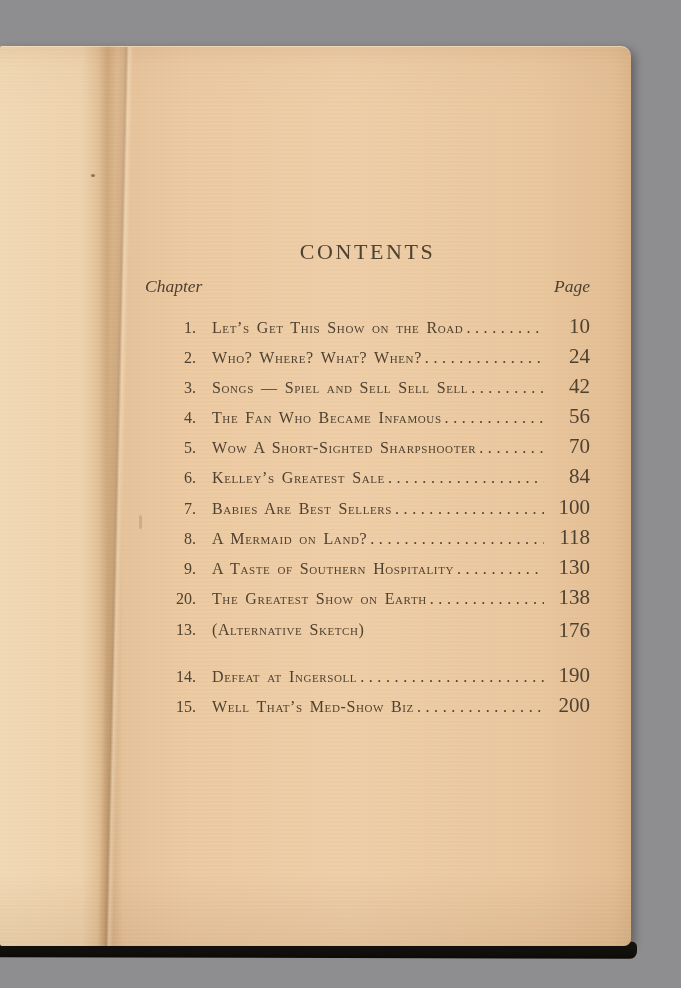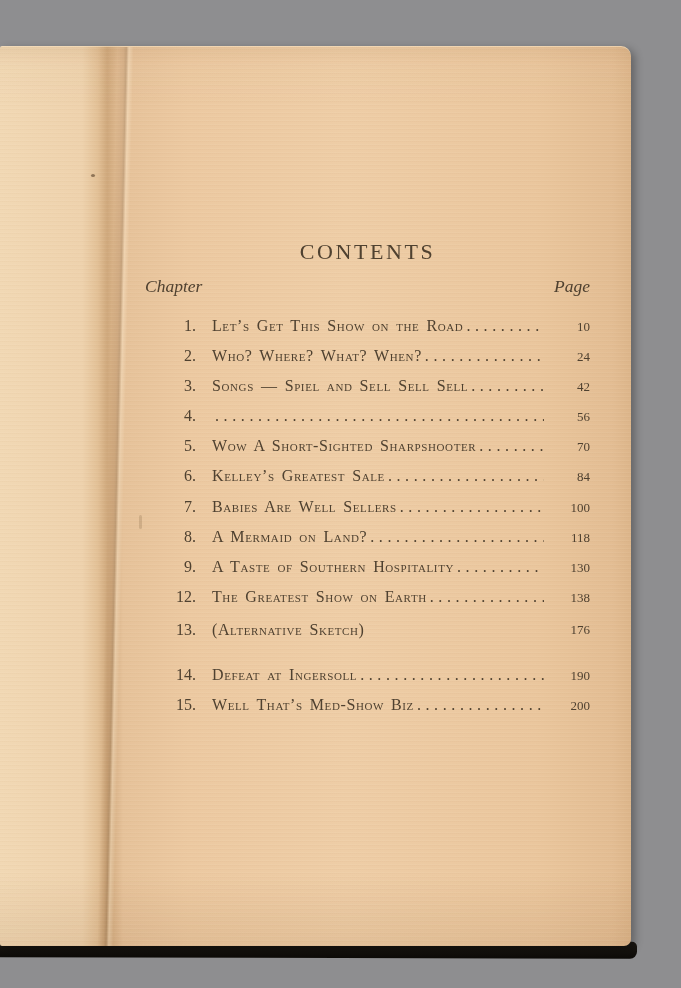--- a/index.html
+++ b/index.html
@@ -66,21 +66,21 @@
   .t{
     font-variant:small-caps;
     letter-spacing:0.6px;word-spacing:2.5px;
     white-space:nowrap;
   }
   .leader{flex:1;overflow:hidden;white-space:nowrap;margin:0 8px 0 3px;min-width:0;}
   .leader::after{
     content:"........................................................";
     letter-spacing:4.6px;
   }
-  .pg{width:38px;text-align:right;flex:none;font-size:13px;}
+  .pg{width:38px;text-align:right;flex:none;font-size:21px;}
   
   .row.two{height:auto;padding-top:8px;margin-bottom:2px;align-items:flex-end;}
   .row.two .num{align-self:flex-start;line-height:20px;}
   .row.two .tw{flex-direction:row;align-items:stretch;}
   .row.two .t{line-height:20px;}
   .row.two .l2{display:flex;align-items:baseline;line-height:20px;min-width:0;}
   .row.two .pg{line-height:20px;}
 </style>
 </head>
 <body>
@@ -125,20 +125,21 @@
           <span class="tw">
             <span class="t">Songs — Spiel and Sell Sell Sell</span>
             <span class="leader"></span>
           </span>
           <span class="pg">42</span>
         </div>
 
         <div class="row">
           <span class="num">4.</span>
           <span class="tw">
+            <span class="t">The Fan Who Became Infamous</span>
             <span class="leader"></span>
           </span>
           <span class="pg">56</span>
         </div>
 
         <div class="row">
           <span class="num">5.</span>
           <span class="tw">
             <span class="t">Wow A Short-Sighted Sharpshooter</span>
             <span class="leader"></span>
@@ -151,21 +152,21 @@
           <span class="tw">
             <span class="t">Kelley’s Greatest Sale</span>
             <span class="leader"></span>
           </span>
           <span class="pg">84</span>
         </div>
 
         <div class="row">
           <span class="num">7.</span>
           <span class="tw">
-            <span class="t">Babies Are Well Sellers</span>
+            <span class="t">Babies Are Best Sellers</span>
             <span class="leader"></span>
           </span>
           <span class="pg">100</span>
         </div>
 
         <div class="row">
           <span class="num">8.</span>
           <span class="tw">
             <span class="t">A Mermaid on Land?</span>
             <span class="leader"></span>
@@ -176,21 +177,21 @@
         <div class="row">
           <span class="num">9.</span>
           <span class="tw">
             <span class="t">A Taste of Southern Hospitality</span>
             <span class="leader"></span>
           </span>
           <span class="pg">130</span>
         </div>
 
         <div class="row">
-          <span class="num">12.</span>
+          <span class="num">20.</span>
           <span class="tw">
             <span class="t">The Greatest Show on Earth</span>
             <span class="leader"></span>
           </span>
           <span class="pg">138</span>
         </div>
 
 
 
         <div class="row two">

